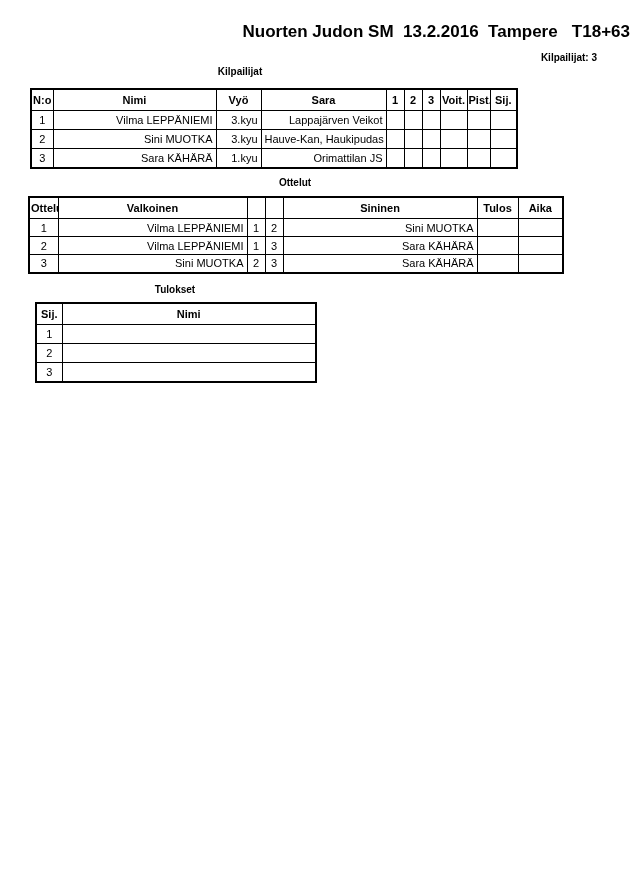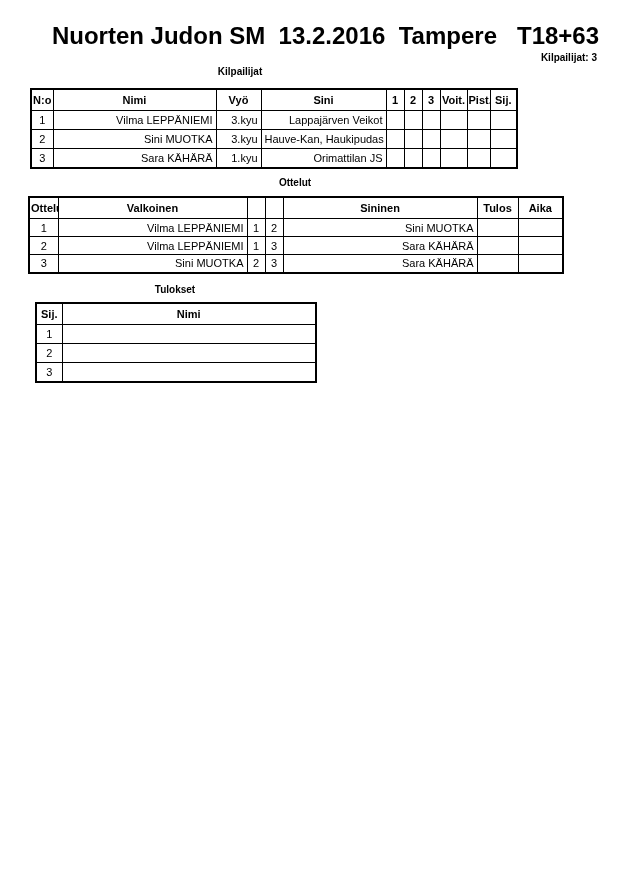--- a/index.html
+++ b/index.html
@@ -12,22 +12,22 @@
     height: 891px;
     background: #ffffff;
     overflow: hidden;
   }
 
   .title {
     position: absolute;
     top: 22px;
     left: 0;
     width: 100%;
-    text-align: center;
-    font-size: 24px;
+    text-align: right;
+    font-size: 17px;
     font-weight: bold;
     white-space: pre;
     padding-left: 21px;
   }
 
   .count {
     position: absolute;
     top: 52px;
     right: 33px;
     font-size: 10px;
@@ -99,21 +99,21 @@
         <col style="width:18px">
       <col style="width:27px">
         <col style="width:23px">
         <col style="width:27px">
     </colgroup>
     <thead>
       <tr>
         <th class="al">N:o</th>
         <th>Nimi</th>
         <th>Vyö</th>
-        <th>Sini</th>
+        <th>Sara</th>
         <th>1</th>
         <th>2</th>
         <th>3</th>
         <th>Voit.</th>
         <th>Pist.</th>
         <th>Sij.</th>
       </tr>
     </thead>
     <tbody>
       <tr>

